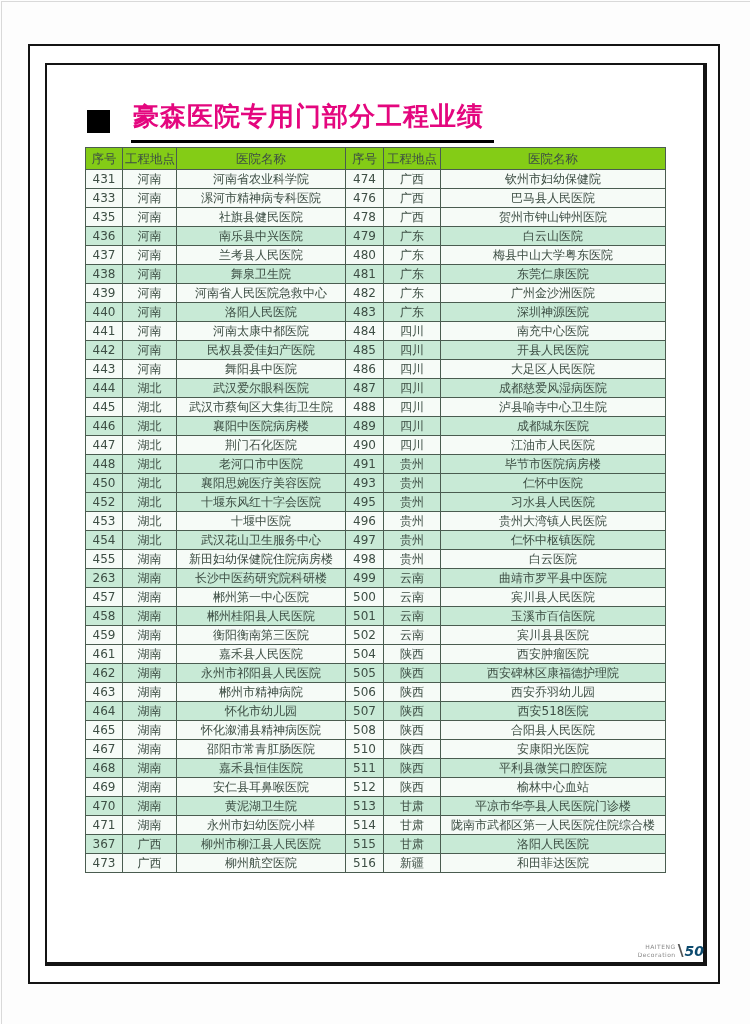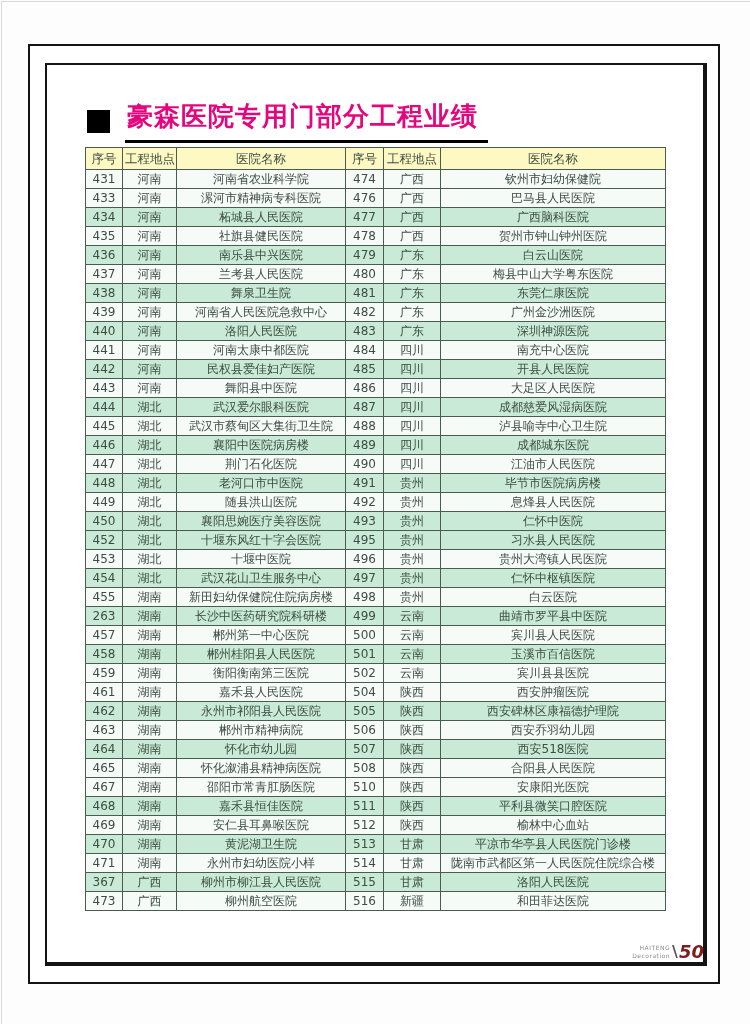--- a/index.html
+++ b/index.html
@@ -25,58 +25,58 @@
     background:#ffffff;
   }
   .title-block {
     position:absolute; left:87px; top:101px;
     display:flex; align-items:flex-start;
   }
   .title-square {
     width:23px; height:23px; background:#000; margin-top:9px; flex:0 0 auto;
   }
   .title-underline-wrap {
-    margin-left:15px;
+    margin-left:21px;
     border-bottom:3px solid #000;
     padding:0 10px 8px 2px;
   }
   .page-title {
     font-size:26px; font-weight:bold; color:#e4067e;
     letter-spacing:1px; line-height:1.2; white-space:nowrap;
   }
   table.projects {
     position:absolute; left:85px; top:147px; width:580px;
     border-collapse:collapse; table-layout:fixed;
   }
   table.projects th, table.projects td {
     border:1px solid #4a5c50;
     font-size:12px; color:#3d4e44;
     text-align:center; vertical-align:middle;
     padding:0 2px; overflow:hidden; white-space:nowrap;
     height:18px; line-height:18px;
   }
   table.projects thead th {
-    background:#fef9c3; height:21px; line-height:21px;
+    background:#84cc16; height:21px; line-height:21px;
     font-weight:normal; font-size:12.5px;
   }
   table.projects tr.white td { background:#f6fbf7; }
   table.projects tr.green td { background:#c8ead6; }
   .page-footer {
     position:absolute; left:622px; top:941px; width:82px;
     display:flex; align-items:center; justify-content:flex-end;
   }
   .brand-text {
     font-size:6px; color:#8a8a8a; text-align:right; line-height:1.3;
     letter-spacing:0.5px;
   }
   .brand-slash {
     font-size:16px; color:#555; margin:0 1px 0 2px; font-weight:bold;
   }
   .page-number {
-    font-size:18px; font-weight:bold; color:#7f1d1d; font-style:italic;
+    font-size:14px; font-weight:bold; color:#0c4a6e; font-style:italic;
   }
 </style>
 </head>
 <body>
 
 <div class="scan-edge"></div>
 
 <div class="outer-frame"></div>
 <div class="inner-frame"></div>
 
@@ -116,28 +116,20 @@
         <td>钦州市妇幼保健院</td>
       </tr>
       <tr class="white">
         <td>433</td>
         <td>河南</td>
         <td>漯河市精神病专科医院</td>
         <td>476</td>
         <td>广西</td>
         <td>巴马县人民医院</td>
       </tr>
-      <tr class="green">
-        <td>434</td>
-        <td>河南</td>
-        <td>柘城县人民医院</td>
-        <td>477</td>
-        <td>广西</td>
-        <td>广西脑科医院</td>
-      </tr>
       <tr class="white">
         <td>435</td>
         <td>河南</td>
         <td>社旗县健民医院</td>
         <td>478</td>
         <td>广西</td>
         <td>贺州市钟山钟州医院</td>
       </tr>
       <tr class="green">
         <td>436</td>
@@ -235,28 +227,20 @@
         <td>四川</td>
         <td>江油市人民医院</td>
       </tr>
       <tr class="green">
         <td>448</td>
         <td>湖北</td>
         <td>老河口市中医院</td>
         <td>491</td>
         <td>贵州</td>
         <td>毕节市医院病房楼</td>
-      </tr>
-      <tr class="white">
-        <td>449</td>
-        <td>湖北</td>
-        <td>随县洪山医院</td>
-        <td>492</td>
-        <td>贵州</td>
-        <td>息烽县人民医院</td>
       </tr>
       <tr class="green">
         <td>450</td>
         <td>湖北</td>
         <td>襄阳思婉医疗美容医院</td>
         <td>493</td>
         <td>贵州</td>
         <td>仁怀中医院</td>
       </tr>
       <tr class="green">

